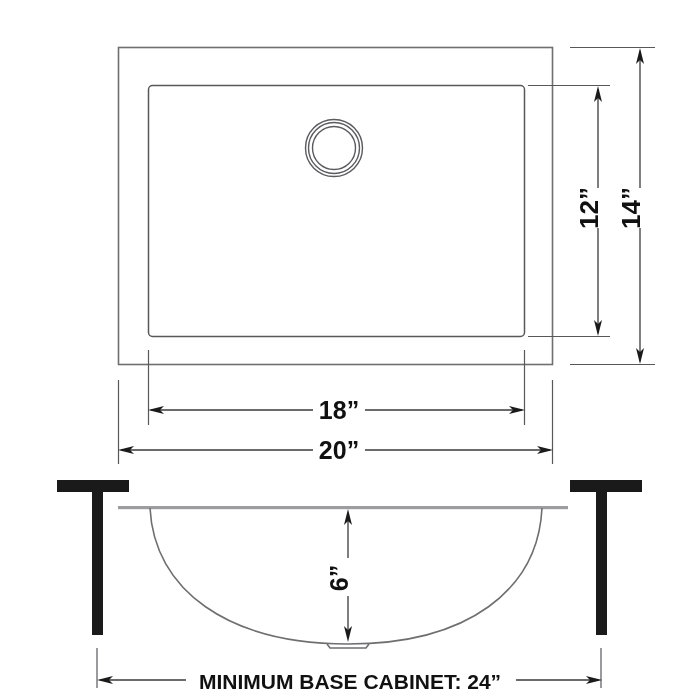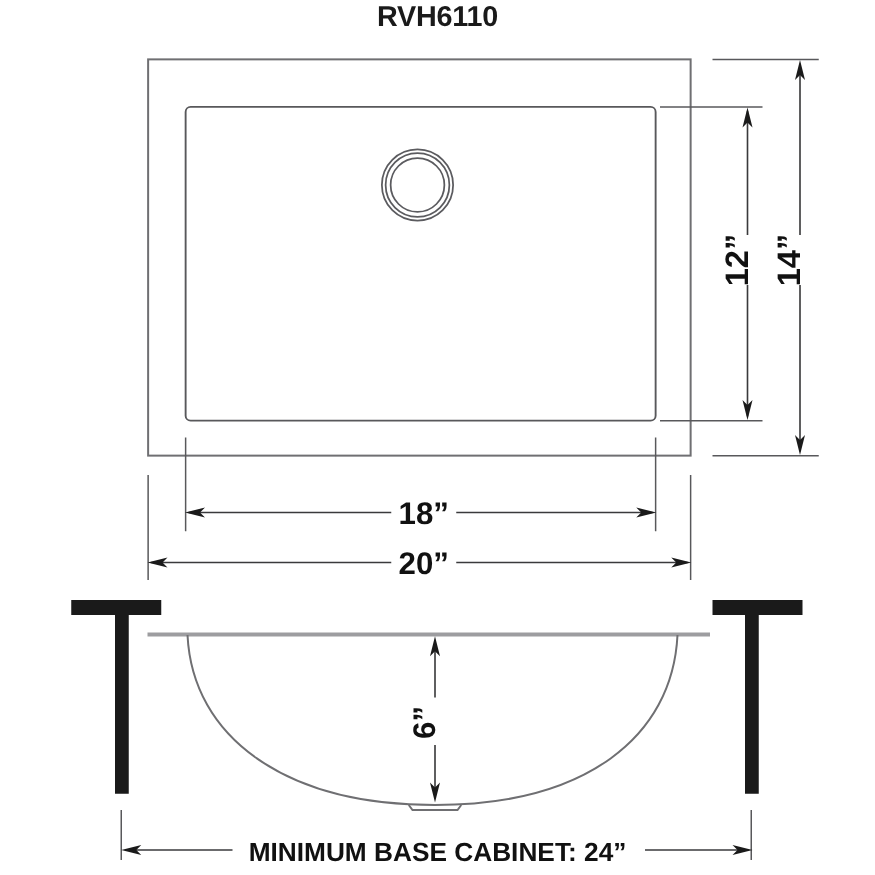--- a/index.html
+++ b/index.html
@@ -72,21 +72,20 @@
   }
   .counter-bar {
     fill: #9d9da0;
   }
 </style>
 </head>
 <body>
 
 <div id="page">
 
-  <div id="title">RVH6110</div>
 
   <svg class="drawing" viewBox="0 0 700 700" xmlns="http://www.w3.org/2000/svg">
 
     <g>
 
       <rect class="sink-line" x="118.5" y="47.5" width="434" height="317"></rect>
 
       <rect class="sink-line-dark" x="148.5" y="85.5" width="376" height="251" rx="4" ry="4"></rect>
 
       <g>

